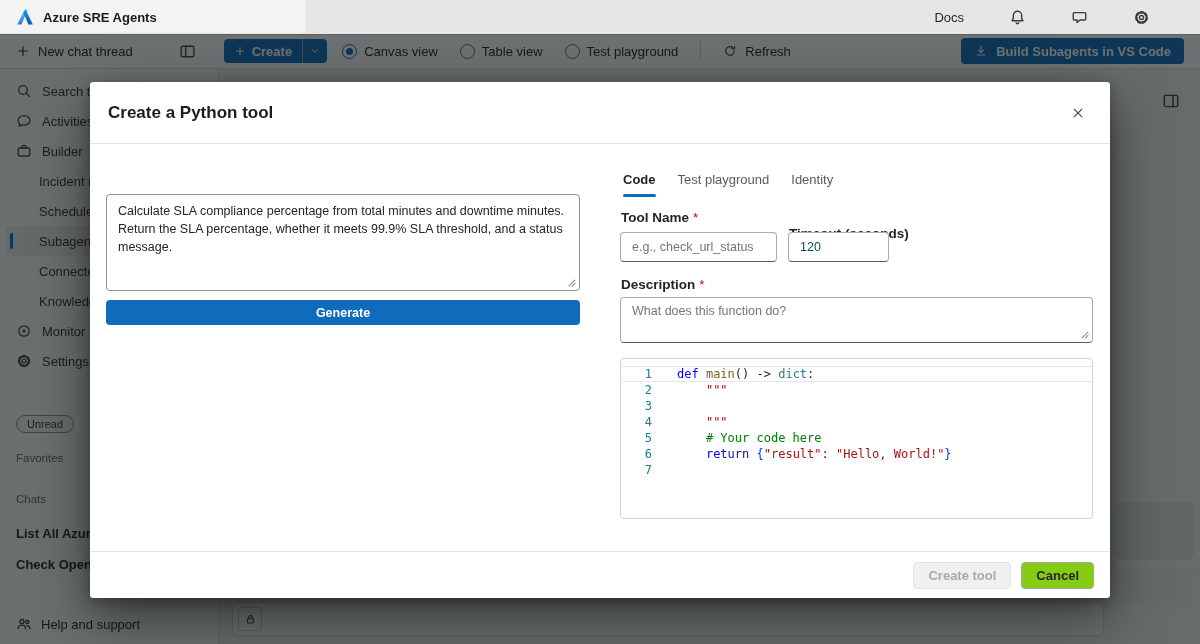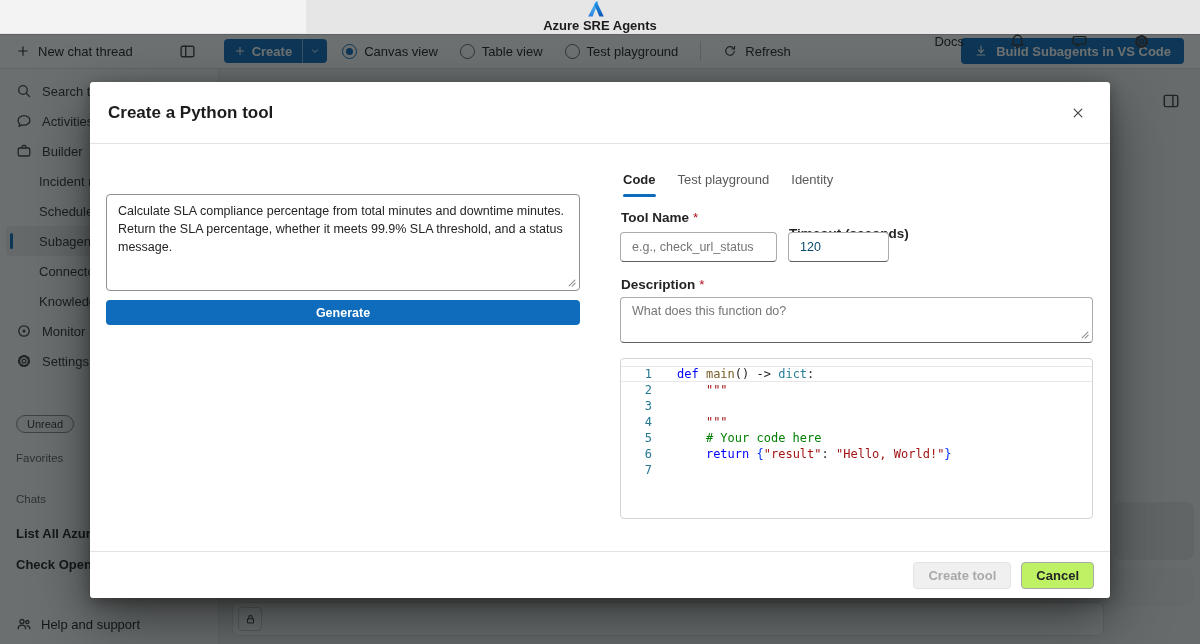--- a/index.html
+++ b/index.html
@@ -6,21 +6,21 @@
   body{
     width:1200px;height:644px;position:relative;overflow:hidden;
     font-family:"Liberation Sans",sans-serif;background:#f0f0f0;
     -webkit-font-smoothing:antialiased;
   }
   svg{display:block;}
   .icon svg{width:100%;height:100%;}
 
   
   .header{position:absolute;top:0;left:0;right:0;height:34px;background:#e6e6e6;
-    border-bottom:1px solid #d8d8d8;display:flex;align-items:center;padding:0 16px;z-index:3;flex-direction:column;}
+    border-bottom:1px solid #d8d8d8;display:flex;align-items:center;padding:0 16px;z-index:3;}
   .header::before{content:'';position:absolute;left:0;top:0;width:306px;height:33px;background:#f3f3f3;}
   .header>*{position:relative;}
   .logo{width:18px;height:18px;margin-right:9px;}
   .app-title{font-size:13px;font-weight:600;color:#1b1b1b;}
   .header-right{margin-left:auto;margin-right:34px;display:flex;align-items:center;gap:45px;}
   .docs-link{font-size:13px;color:#242424;cursor:pointer;}
   .hicon{width:17px;height:17px;color:#3a3a3a;cursor:pointer;}
 
   
   .toolbar{position:absolute;top:34px;left:0;right:0;height:34px;background:#ffffff;
@@ -129,21 +129,21 @@
   .tok-comment{color:#008000;}
   .tok-function{color:#795e26;}
   .tok-type{color:#267f99;}
   .tok-brace{color:#0431fa;}
   .tok-plain{color:#1e1e1e;}
 
   .modal-footer{position:absolute;left:0;right:0;bottom:0;height:46px;border-top:1px solid #e3e3e3;
     display:flex;align-items:center;justify-content:flex-end;gap:10px;padding:0 16px;}
   .btn{height:27px;border-radius:4px;font-size:13px;font-weight:600;font-family:inherit;padding:0 14px;cursor:pointer;}
   .btn-disabled{background:#f0f0f0;border:1px solid #e3e3e3;color:#a9a9a9;cursor:default;}
-  .btn-cancel{background:#bef264;border:1px solid #a8a8a8;color:#242424;}
+  .btn-cancel{background:#84cc16;border:1px solid #a8a8a8;color:#242424;}
 </style>
 </head>
 <body>
 
 <div class="header">
   <span class="logo icon">
     <svg viewBox="0 0 18 18">
       <defs>
         <linearGradient id="azA" x1="0" y1="0" x2="0" y2="1">
             <stop offset="0" stop-color="#1b93eb"></stop>

